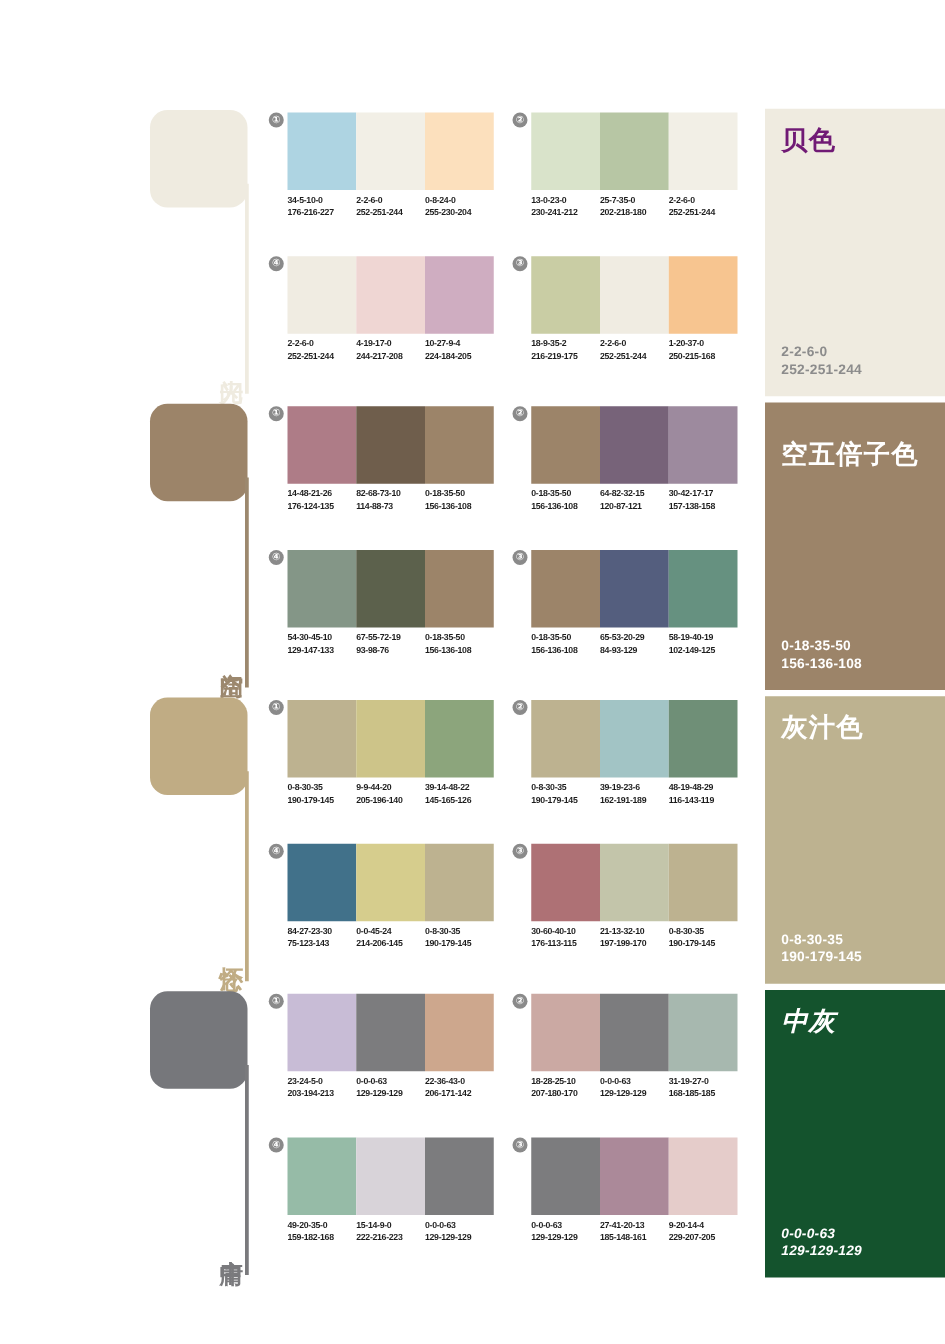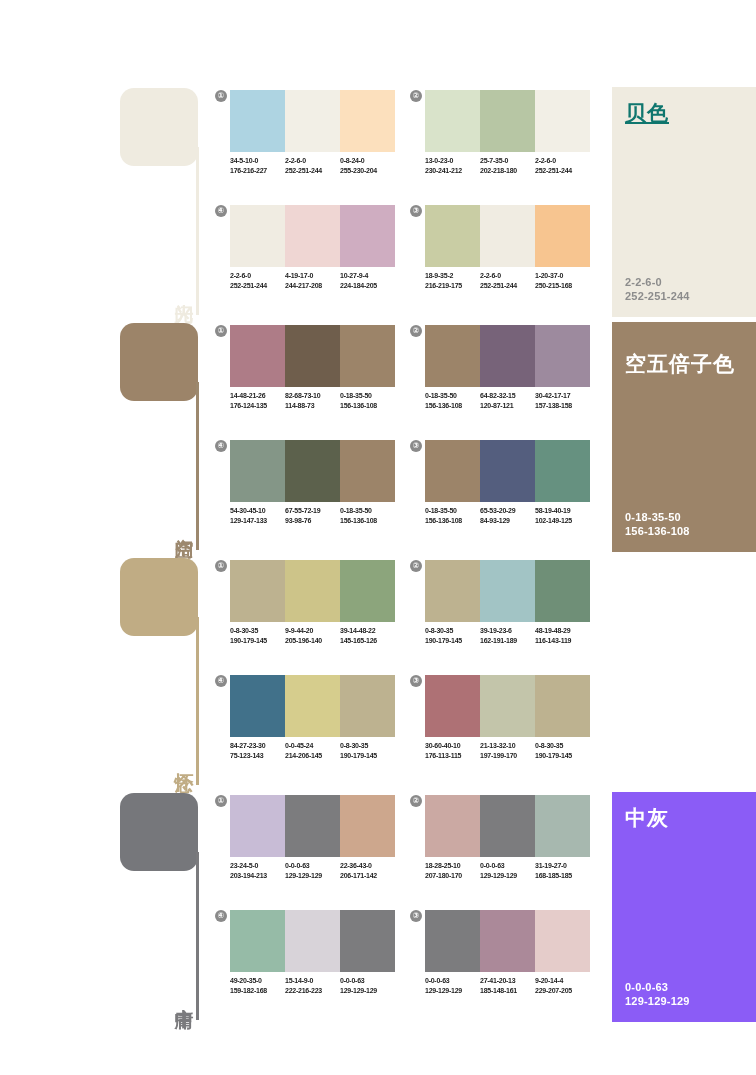--- a/index.html
+++ b/index.html
@@ -245,21 +245,21 @@
             <span class="code-cmyk">2-2-6-0</span>
             <span class="code-rgb">252-251-244</span>
           </div>
           <div class="code-cell">
             <span class="code-cmyk">1-20-37-0</span>
             <span class="code-rgb">250-215-168</span>
           </div>
         </div>
       </div>
       <div class="hero" style="background: rgb(239, 235, 224);">
-        <div class="hero-title" style="color: #0f766e; text-decoration: underline;">贝色</div>
+        <div class="hero-title" style="color: #701a75;">贝色</div>
         <div class="hero-codes" style="color: rgb(140, 140, 140);">
           <div>2-2-6-0</div>
           <div>252-251-244</div>
         </div>
       </div>
     </div>
     <div class="block" data-row="1">
       <div class="rail">
         <div class="rail-chip" style="background: rgb(156, 132, 105);"></div>
         <div class="rail-line" style="background: rgb(156, 136, 110);"></div>
@@ -448,20 +448,27 @@
           <div class="code-cell">
             <span class="code-cmyk">21-13-32-10</span>
             <span class="code-rgb">197-199-170</span>
           </div>
           <div class="code-cell">
             <span class="code-cmyk">0-8-30-35</span>
             <span class="code-rgb">190-179-145</span>
           </div>
         </div>
       </div>
+      <div class="hero" style="background: rgb(189, 178, 144);">
+        <div class="hero-title" style="color: rgb(255, 255, 255);">灰汁色</div>
+        <div class="hero-codes" style="color: rgb(255, 255, 255);">
+          <div>0-8-30-35</div>
+          <div>190-179-145</div>
+        </div>
+      </div>
     </div>
     <div class="block" data-row="3">
       <div class="rail">
         <div class="rail-chip" style="background: rgb(118, 119, 123);"></div>
         <div class="rail-line" style="background: rgb(122, 122, 125);"></div>
         <div class="rail-label" style="color: rgb(122, 122, 125);">中庸</div>
       </div>
       <div class="group" data-col="0" data-grow="0">
         <div class="group-num">①</div>
         <div class="swatches">
@@ -543,21 +550,21 @@
           <div class="code-cell">
             <span class="code-cmyk">27-41-20-13</span>
             <span class="code-rgb">185-148-161</span>
           </div>
           <div class="code-cell">
             <span class="code-cmyk">9-20-14-4</span>
             <span class="code-rgb">229-207-205</span>
           </div>
         </div>
       </div>
-      <div class="hero" style="background: #8b5cf6;">
+      <div class="hero" style="background: #14532d; font-style: italic;">
         <div class="hero-title" style="color: rgb(255, 255, 255);">中灰</div>
         <div class="hero-codes" style="color: rgb(255, 255, 255);">
           <div>0-0-0-63</div>
           <div>129-129-129</div>
         </div>
       </div>
     </div>
   </div>
 
 </body></html>

